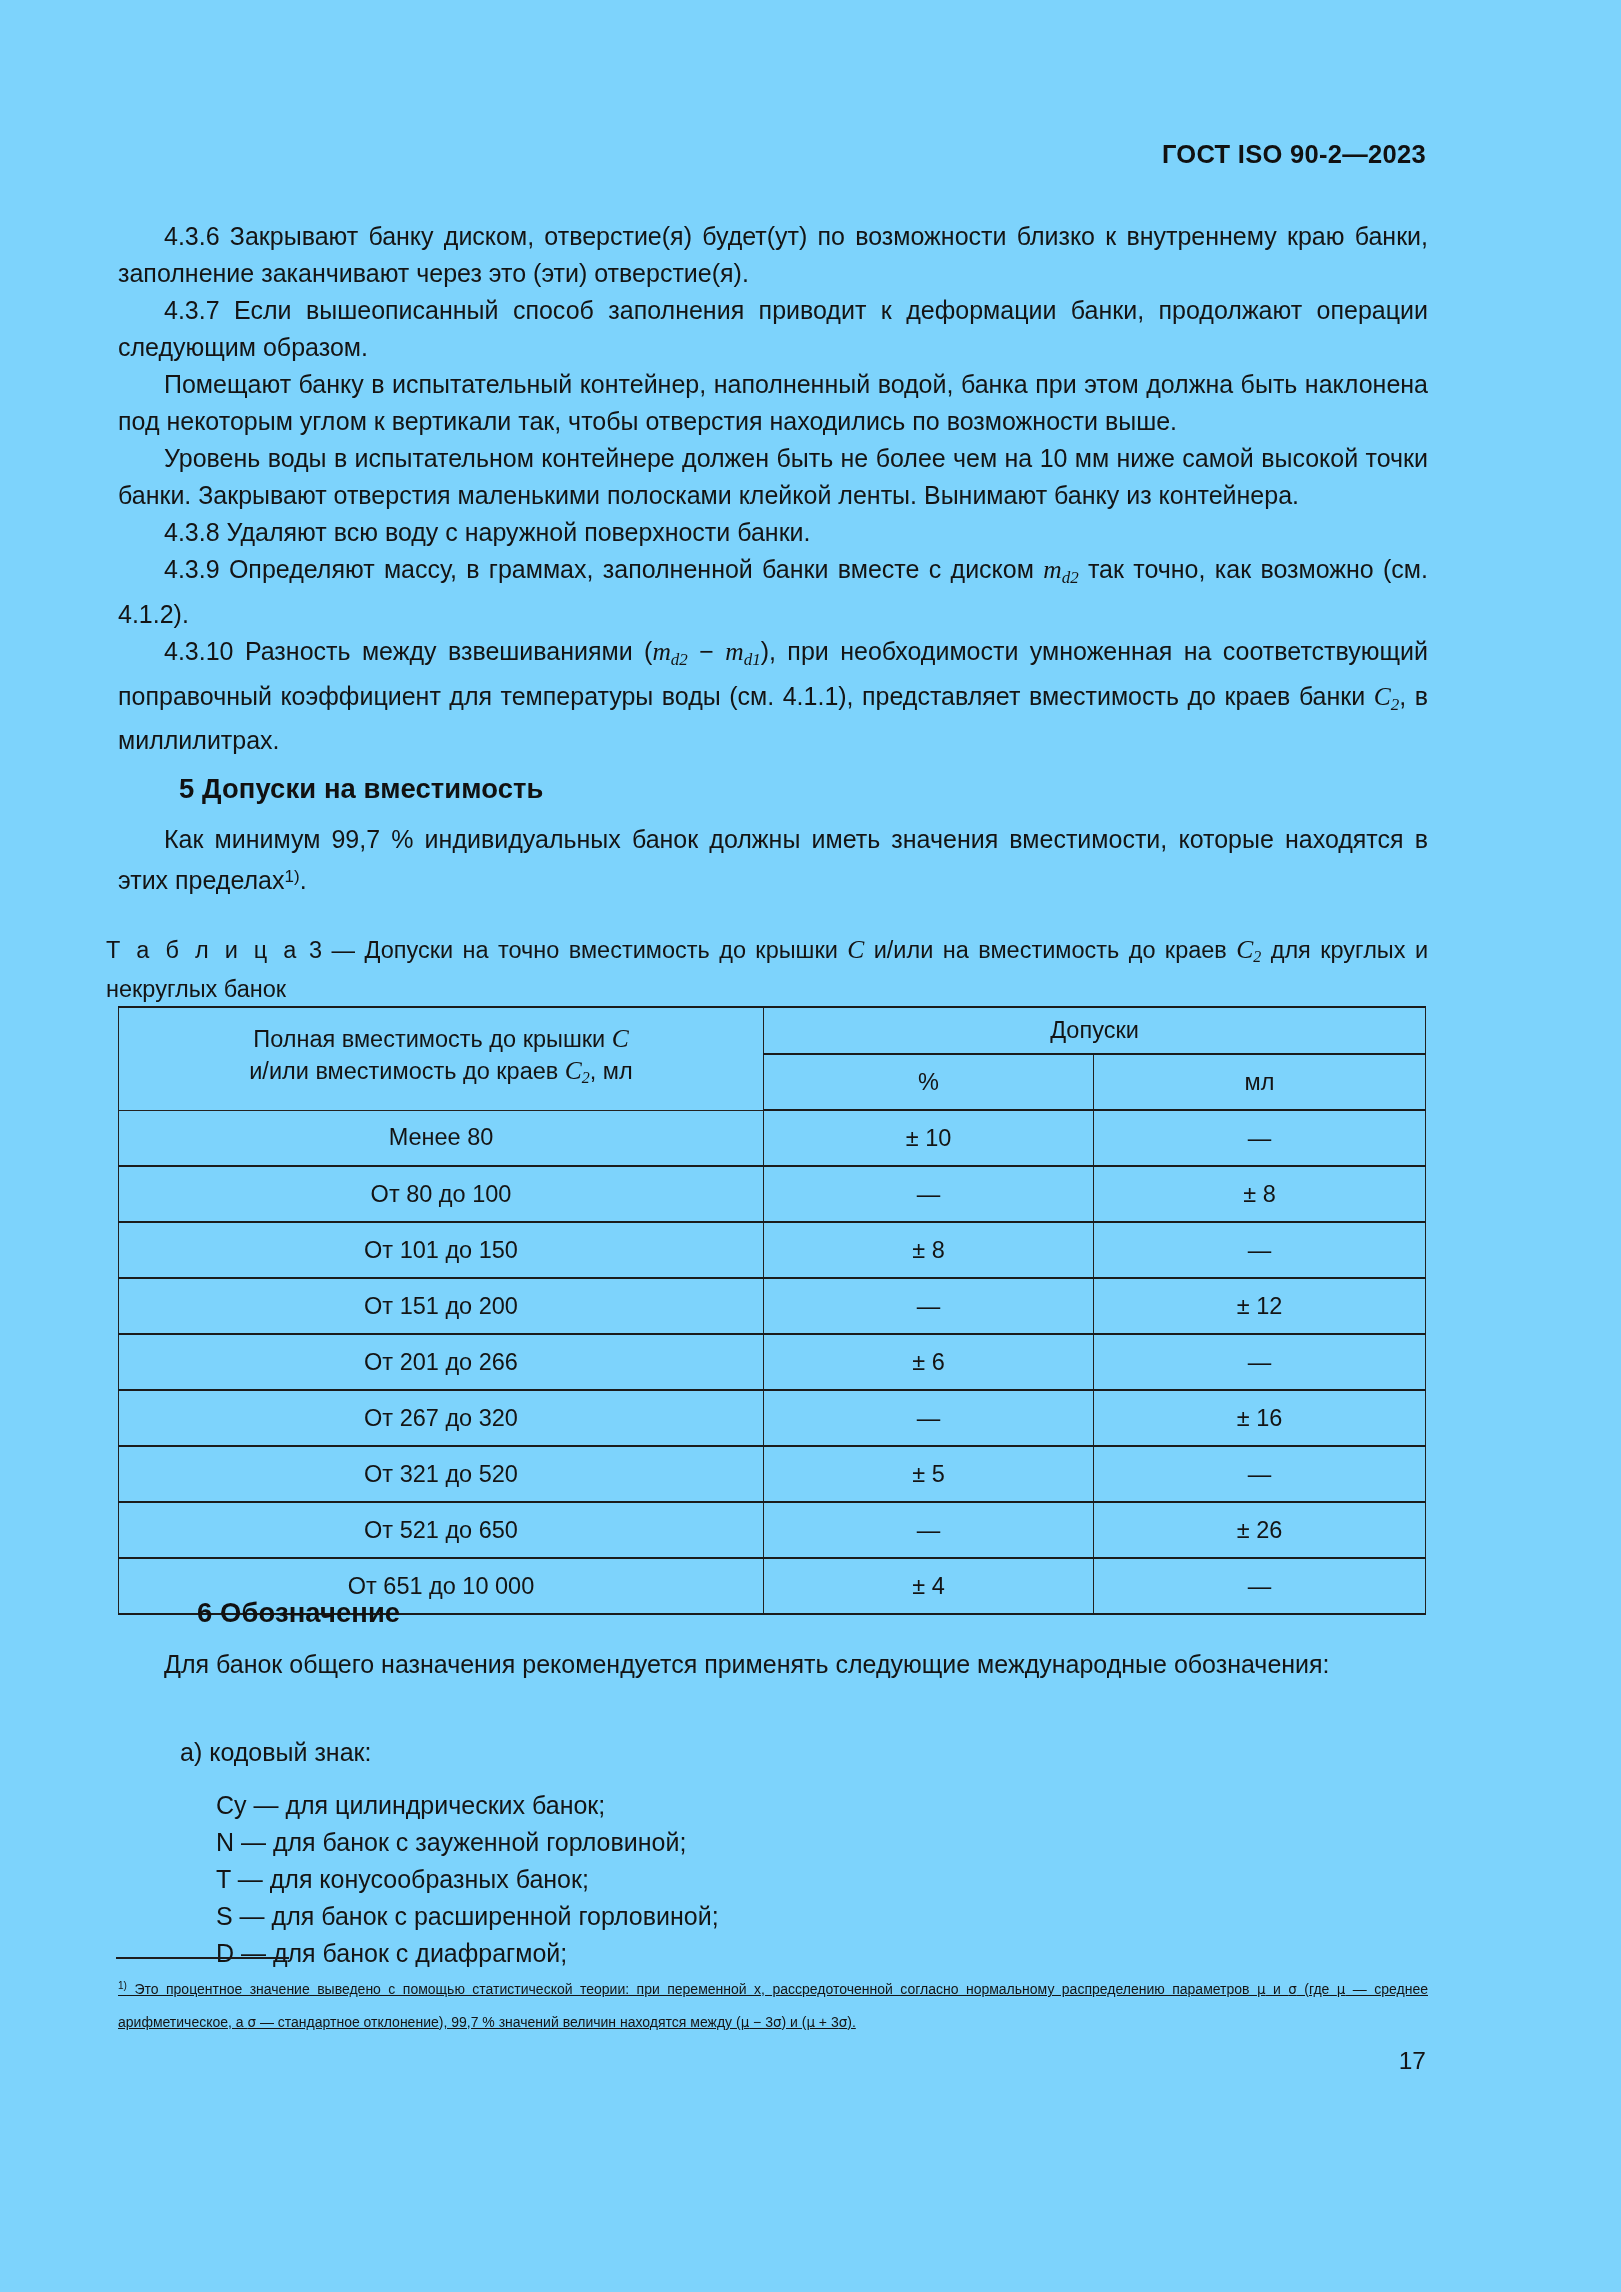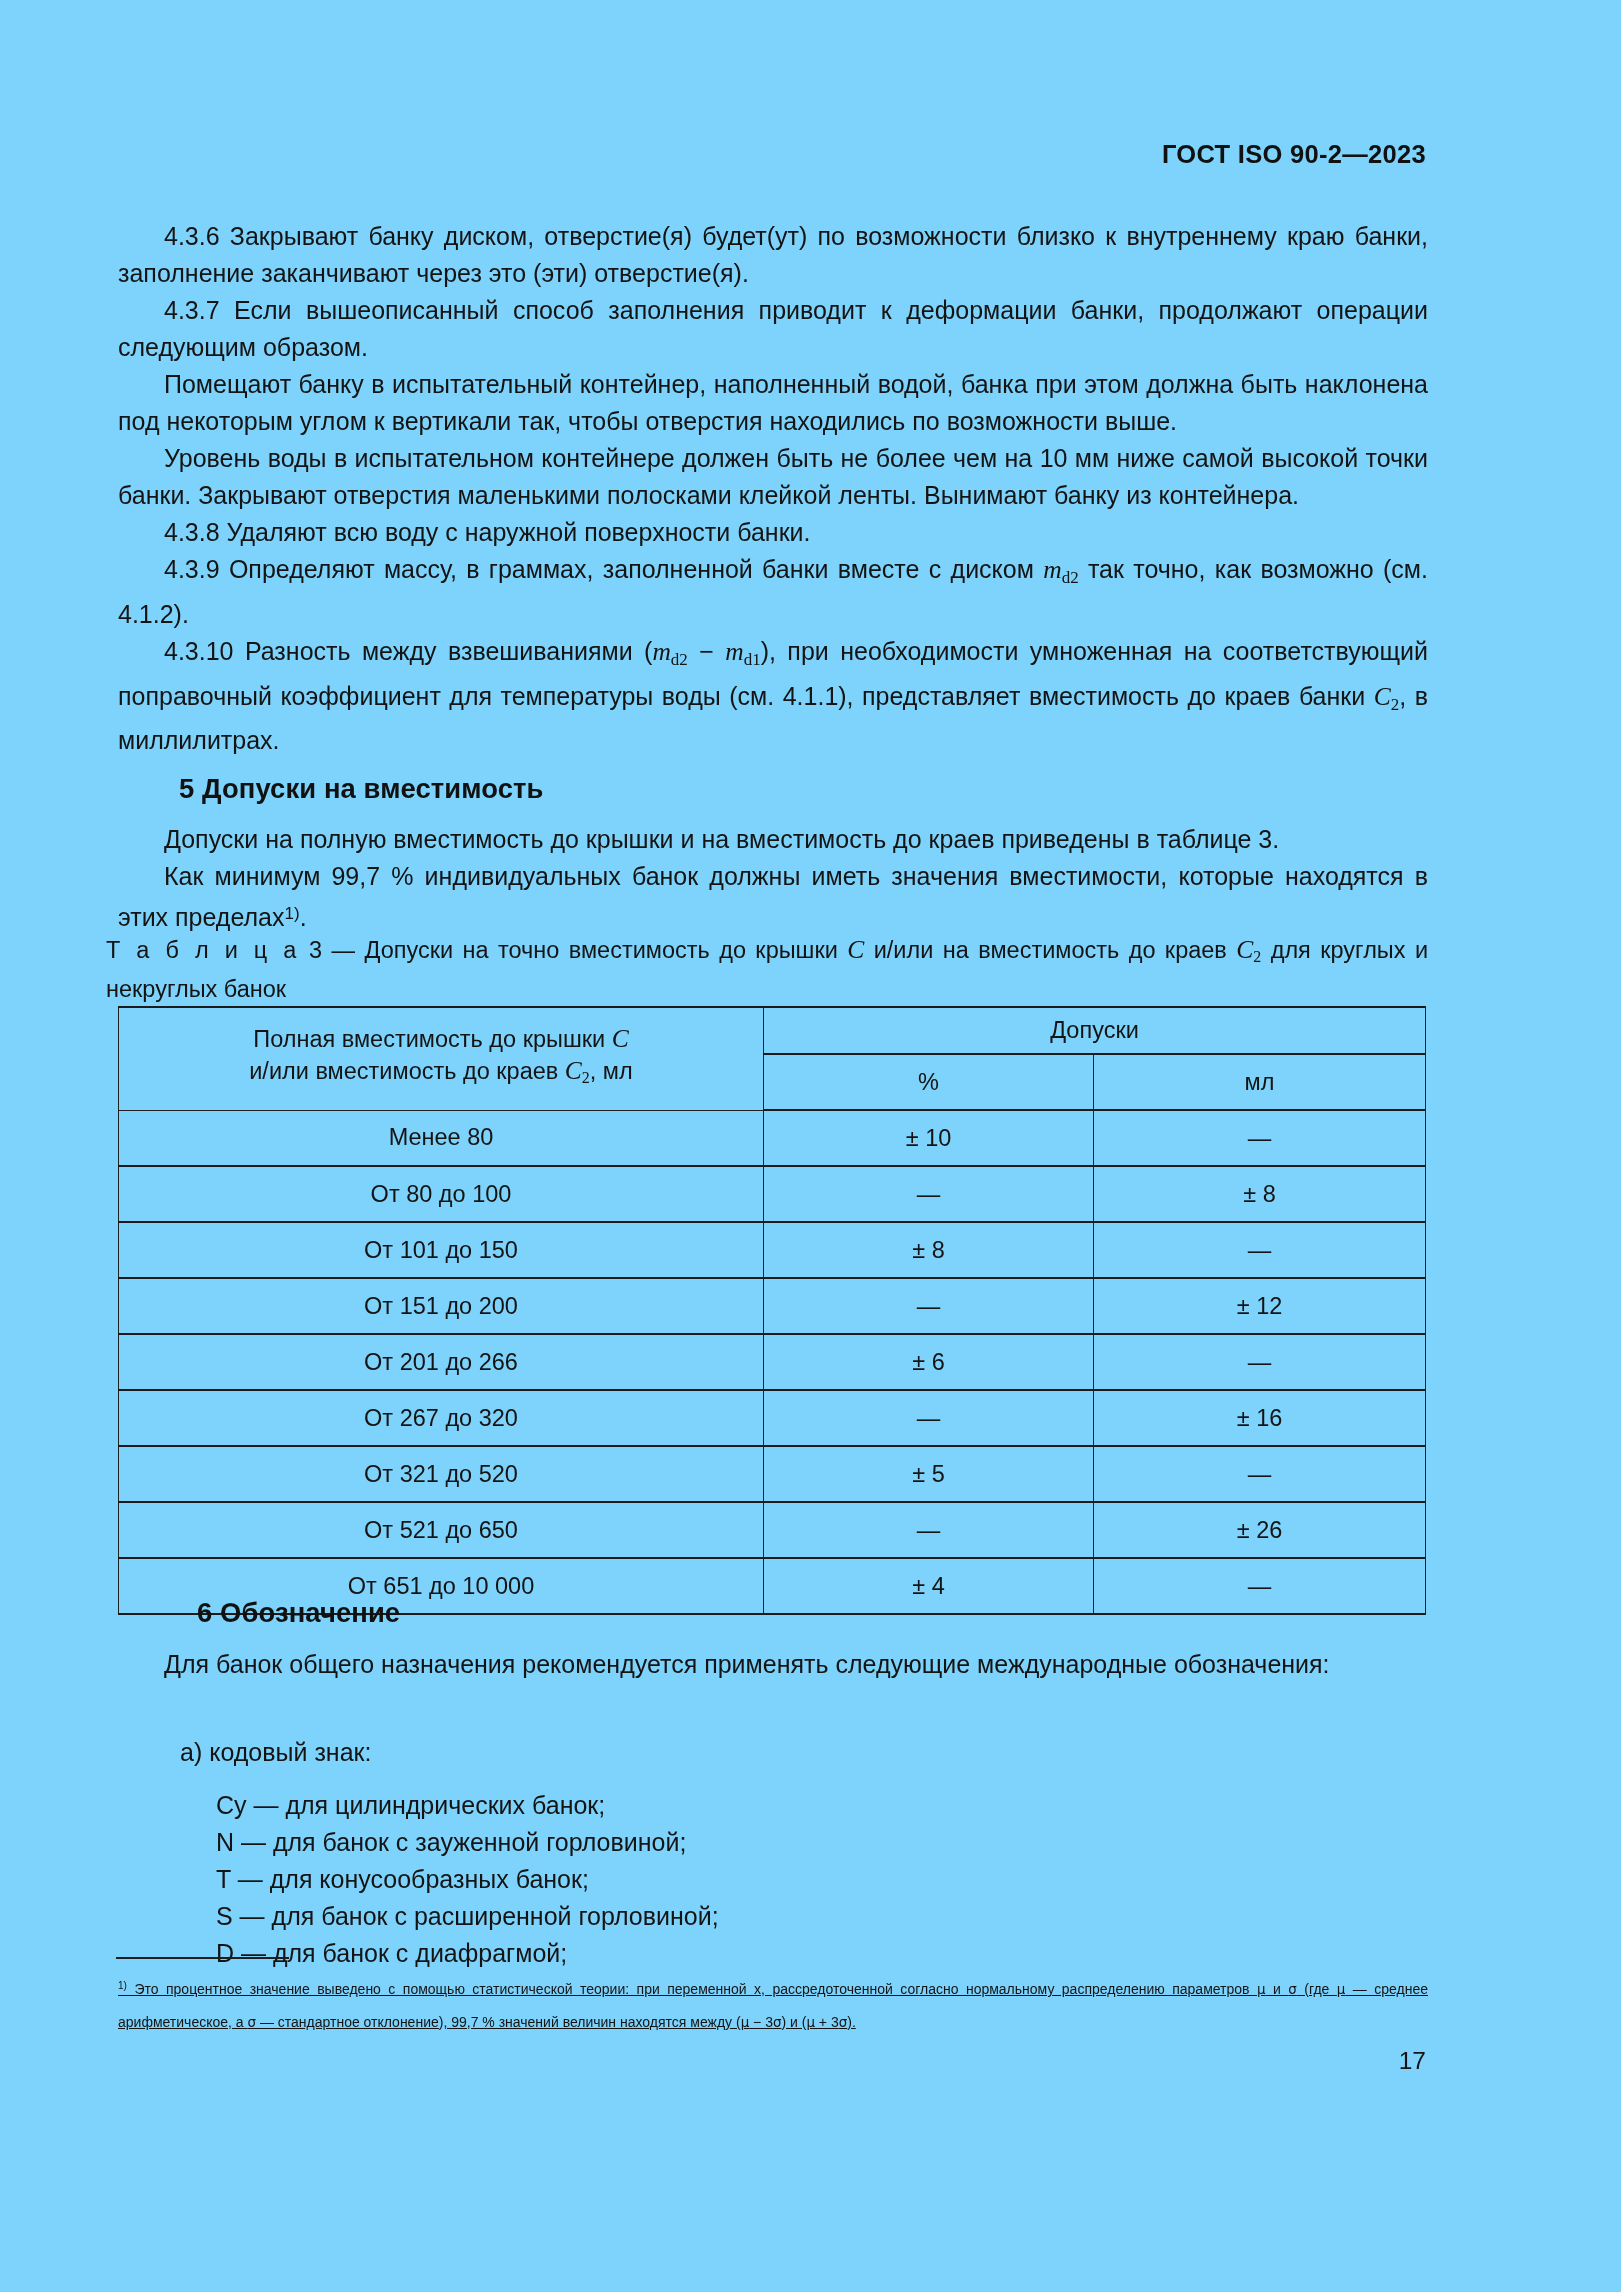--- a/index.html
+++ b/index.html
@@ -53,20 +53,21 @@
   }
 
   var, .mvar {
     font-style: italic;
     font-family: "Liberation Serif", serif;
     font-size: 25.5px;
   }
   .sub {
     font-size: 0.68em;
     vertical-align: -0.28em;
+    font-style: italic;
     font-family: "Liberation Serif", serif;
   }
   .sub-up {
     font-size: 0.68em;
     vertical-align: 0.42em;
   }
 
   
   h2.section {
     font-size: 27.4px;
@@ -242,21 +243,20 @@
 
     <p class="para"><span>4.3.9 Определяют массу, в граммах, заполненной банки вместе с диском </span><span class="mvar">m</span><span class="sub">d2</span><span> так точно, как возможно (см. 4.1.2).</span></p>
 
     <p class="para"><span>4.3.10 Разность между взвешиваниями (</span><span class="mvar">m</span><span class="sub">d2</span><span> − </span><span class="mvar">m</span><span class="sub">d1</span><span>), при необходимости умноженная на соответствующий поправочный коэффициент для температуры воды (см. 4.1.1), представляет вместимость до краев банки </span><span class="mvar">C</span><span class="sub">2</span><span>, в миллилитрах.</span></p>
 
   </div>
 
   <h2 class="section h-sec5">5 Допуски на вместимость</h2>
 
   <div class="after5">
-    <p class="para">Допуски на полную вместимость до крышки и на вместимость до краев приведены в таблице 3.</p>
     <p class="para"><span>Как минимум 99,7 % индивидуальных банок должны иметь значения вместимости, которые находятся в этих пределах</span><span class="sub-up">1)</span><span>.</span></p>
   </div>
 
   <div class="table-caption"><span class="tcap-word">Т а б л и ц а</span> <span>3</span><span> — </span><span>Допуски на точно вместимость до крышки </span><span class="mvar">C</span><span> и/или на вместимость до краев </span><span class="mvar">C</span><span class="sub">2</span><span> для круглых и некруглых банок</span></div>
 
   <table class="tol">
     <colgroup>
       <col class="c1">
         <col class="c2">
         <col class="c3">

